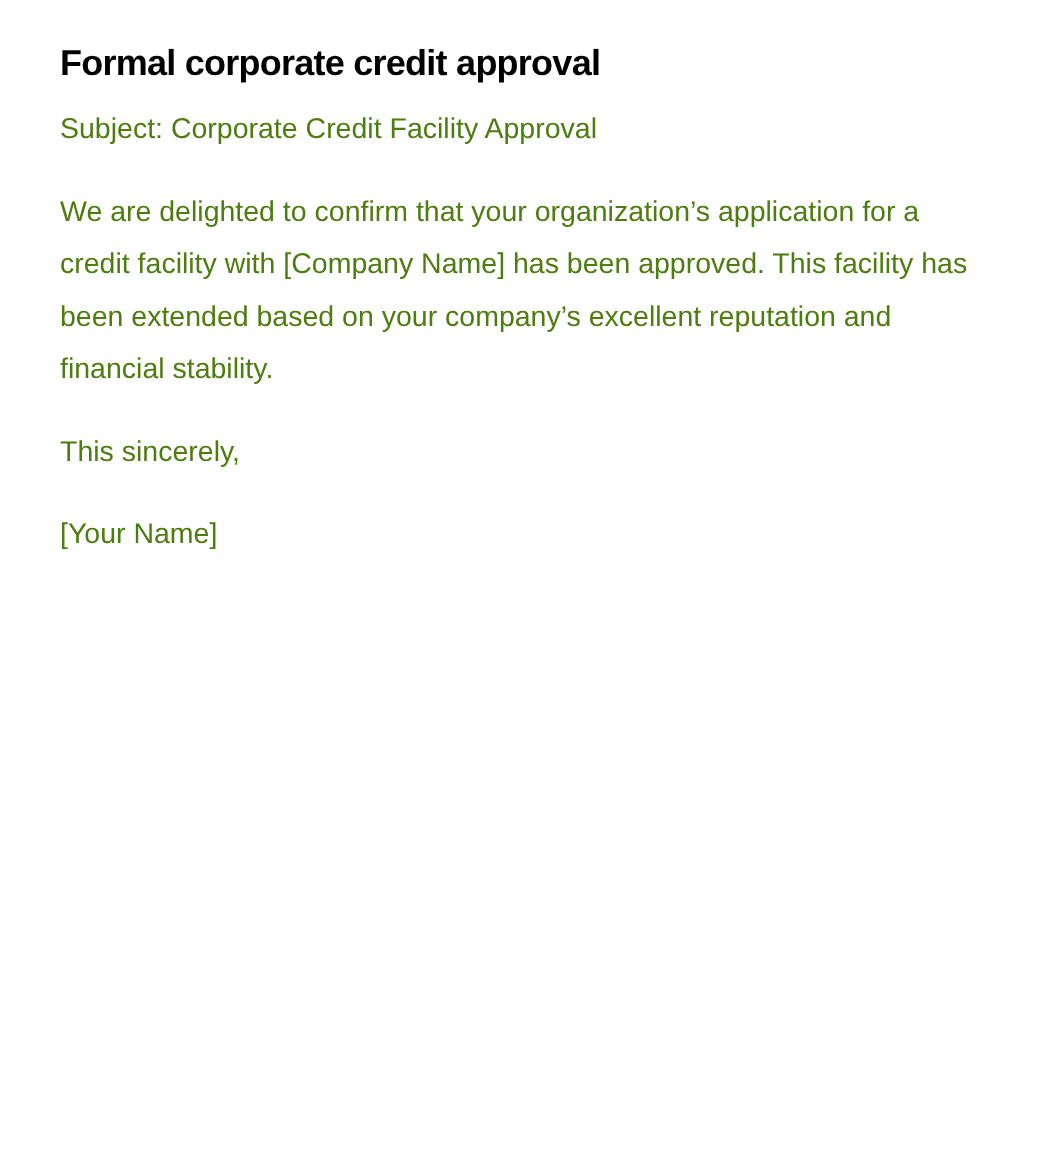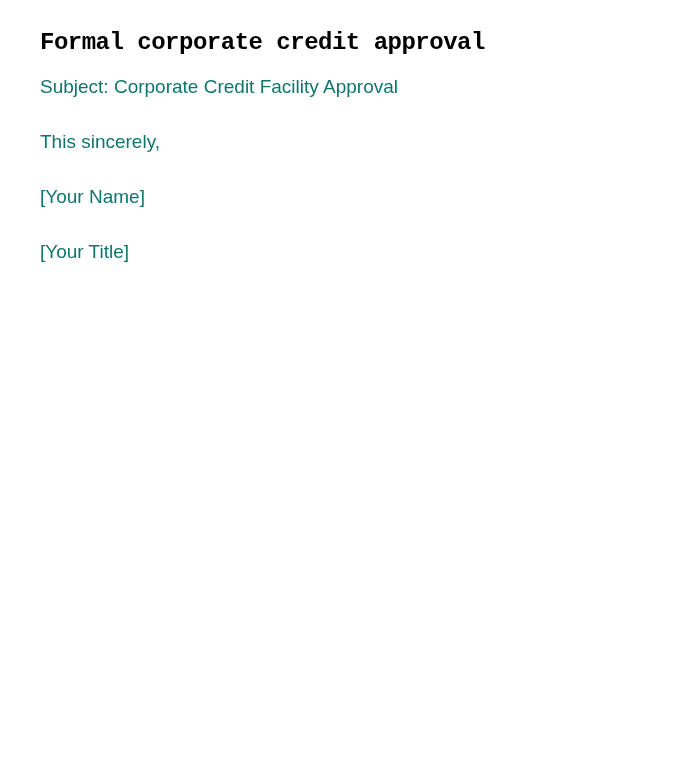--- a/index.html
+++ b/index.html
@@ -3,38 +3,38 @@
   <meta charset="utf-8">
   <style>
     html, body { margin: 0; padding: 0; background: #ffffff; }
     body { width: 700px; height: 782px; overflow: hidden; }
     .doc {
       padding: 24px 40px 0 40px;
       font-family: "Liberation Sans", sans-serif;
       color: #111111;
     }
     .title {
-      font-family: Liberation Mono, monospace;
+      font-family: Liberation Sans, sans-serif;
       font-weight: bold;
       font-size: 24px;
       letter-spacing: -0.5px;
       line-height: 32px;
       margin: 3px 0 10px 0;
       color: #000000;
     }
     .p {
       font-size: 19px;
       line-height: 35px;
       margin: 0 0 20px 0;
-      color: #0f766e;
+      color: #4d7c0f;
     }
     .subject { margin-bottom: 20px; }
   </style>
 </head>
 <body>
 
 <div class="doc">
   <div class="title">Formal corporate credit approval</div>
   <p class="p subject">Subject: Corporate Credit Facility Approval</p>
+  <p class="p">We are delighted to confirm that your organization’s application for a credit facility with [Company Name] has been approved. This facility has been extended based on your company’s excellent reputation and financial stability.</p>
   <p class="p">This sincerely,</p>
   <p class="p">[Your Name]</p>
-  <p class="p">[Your Title]</p>
 </div>
 
 </body></html>

